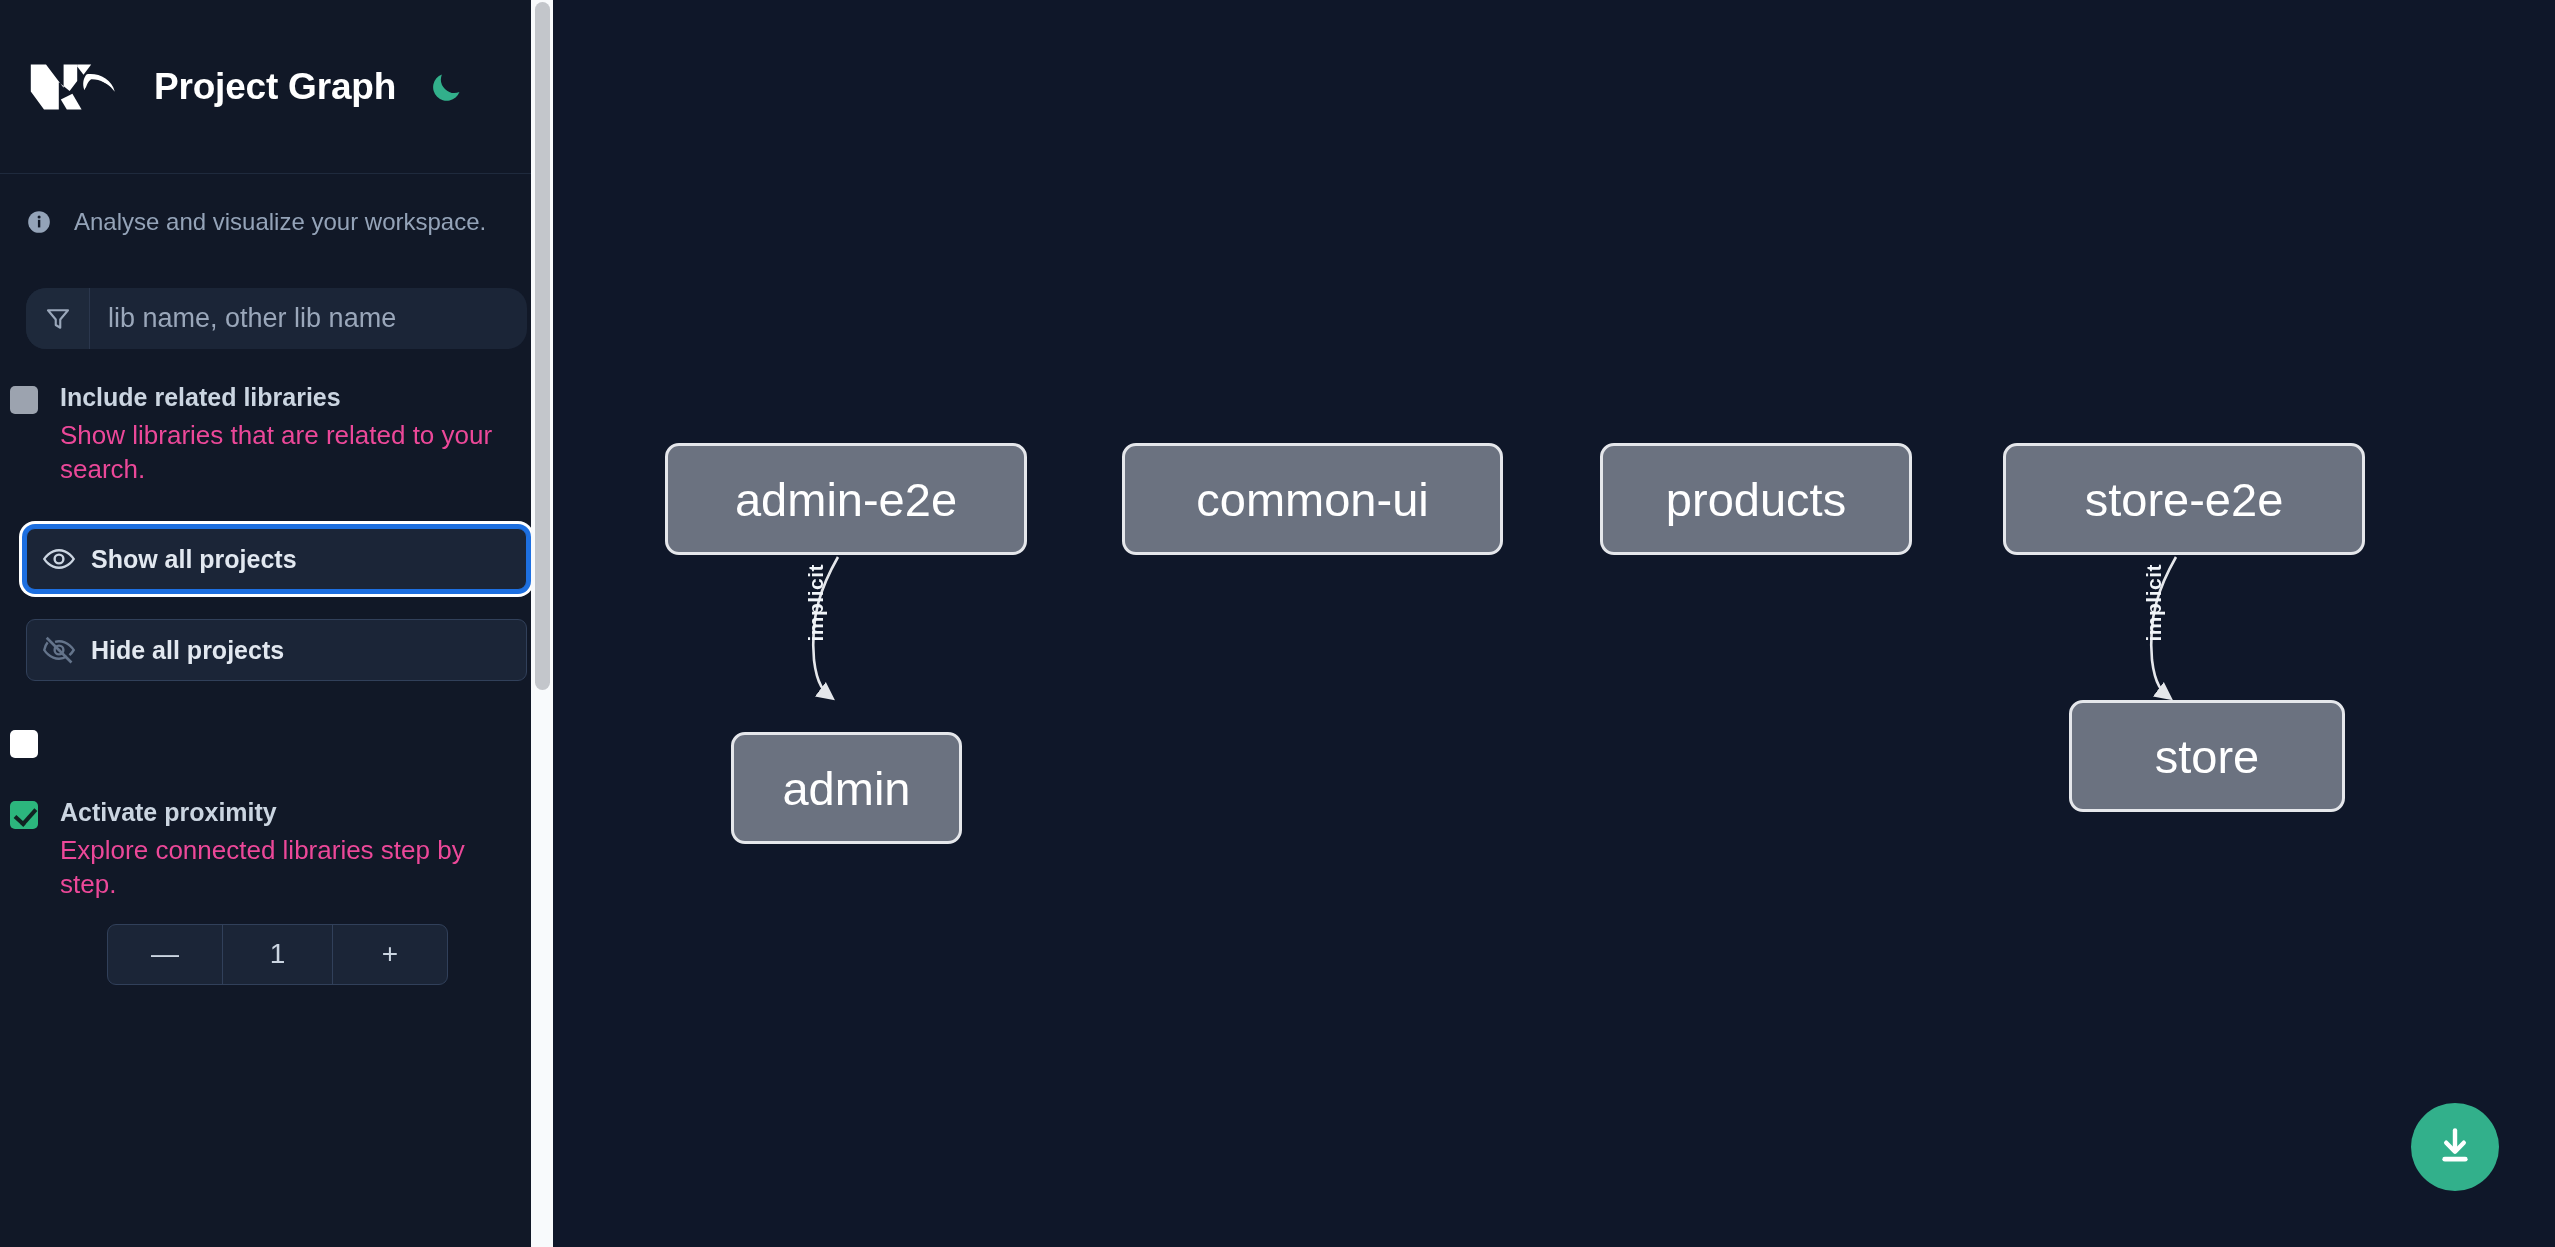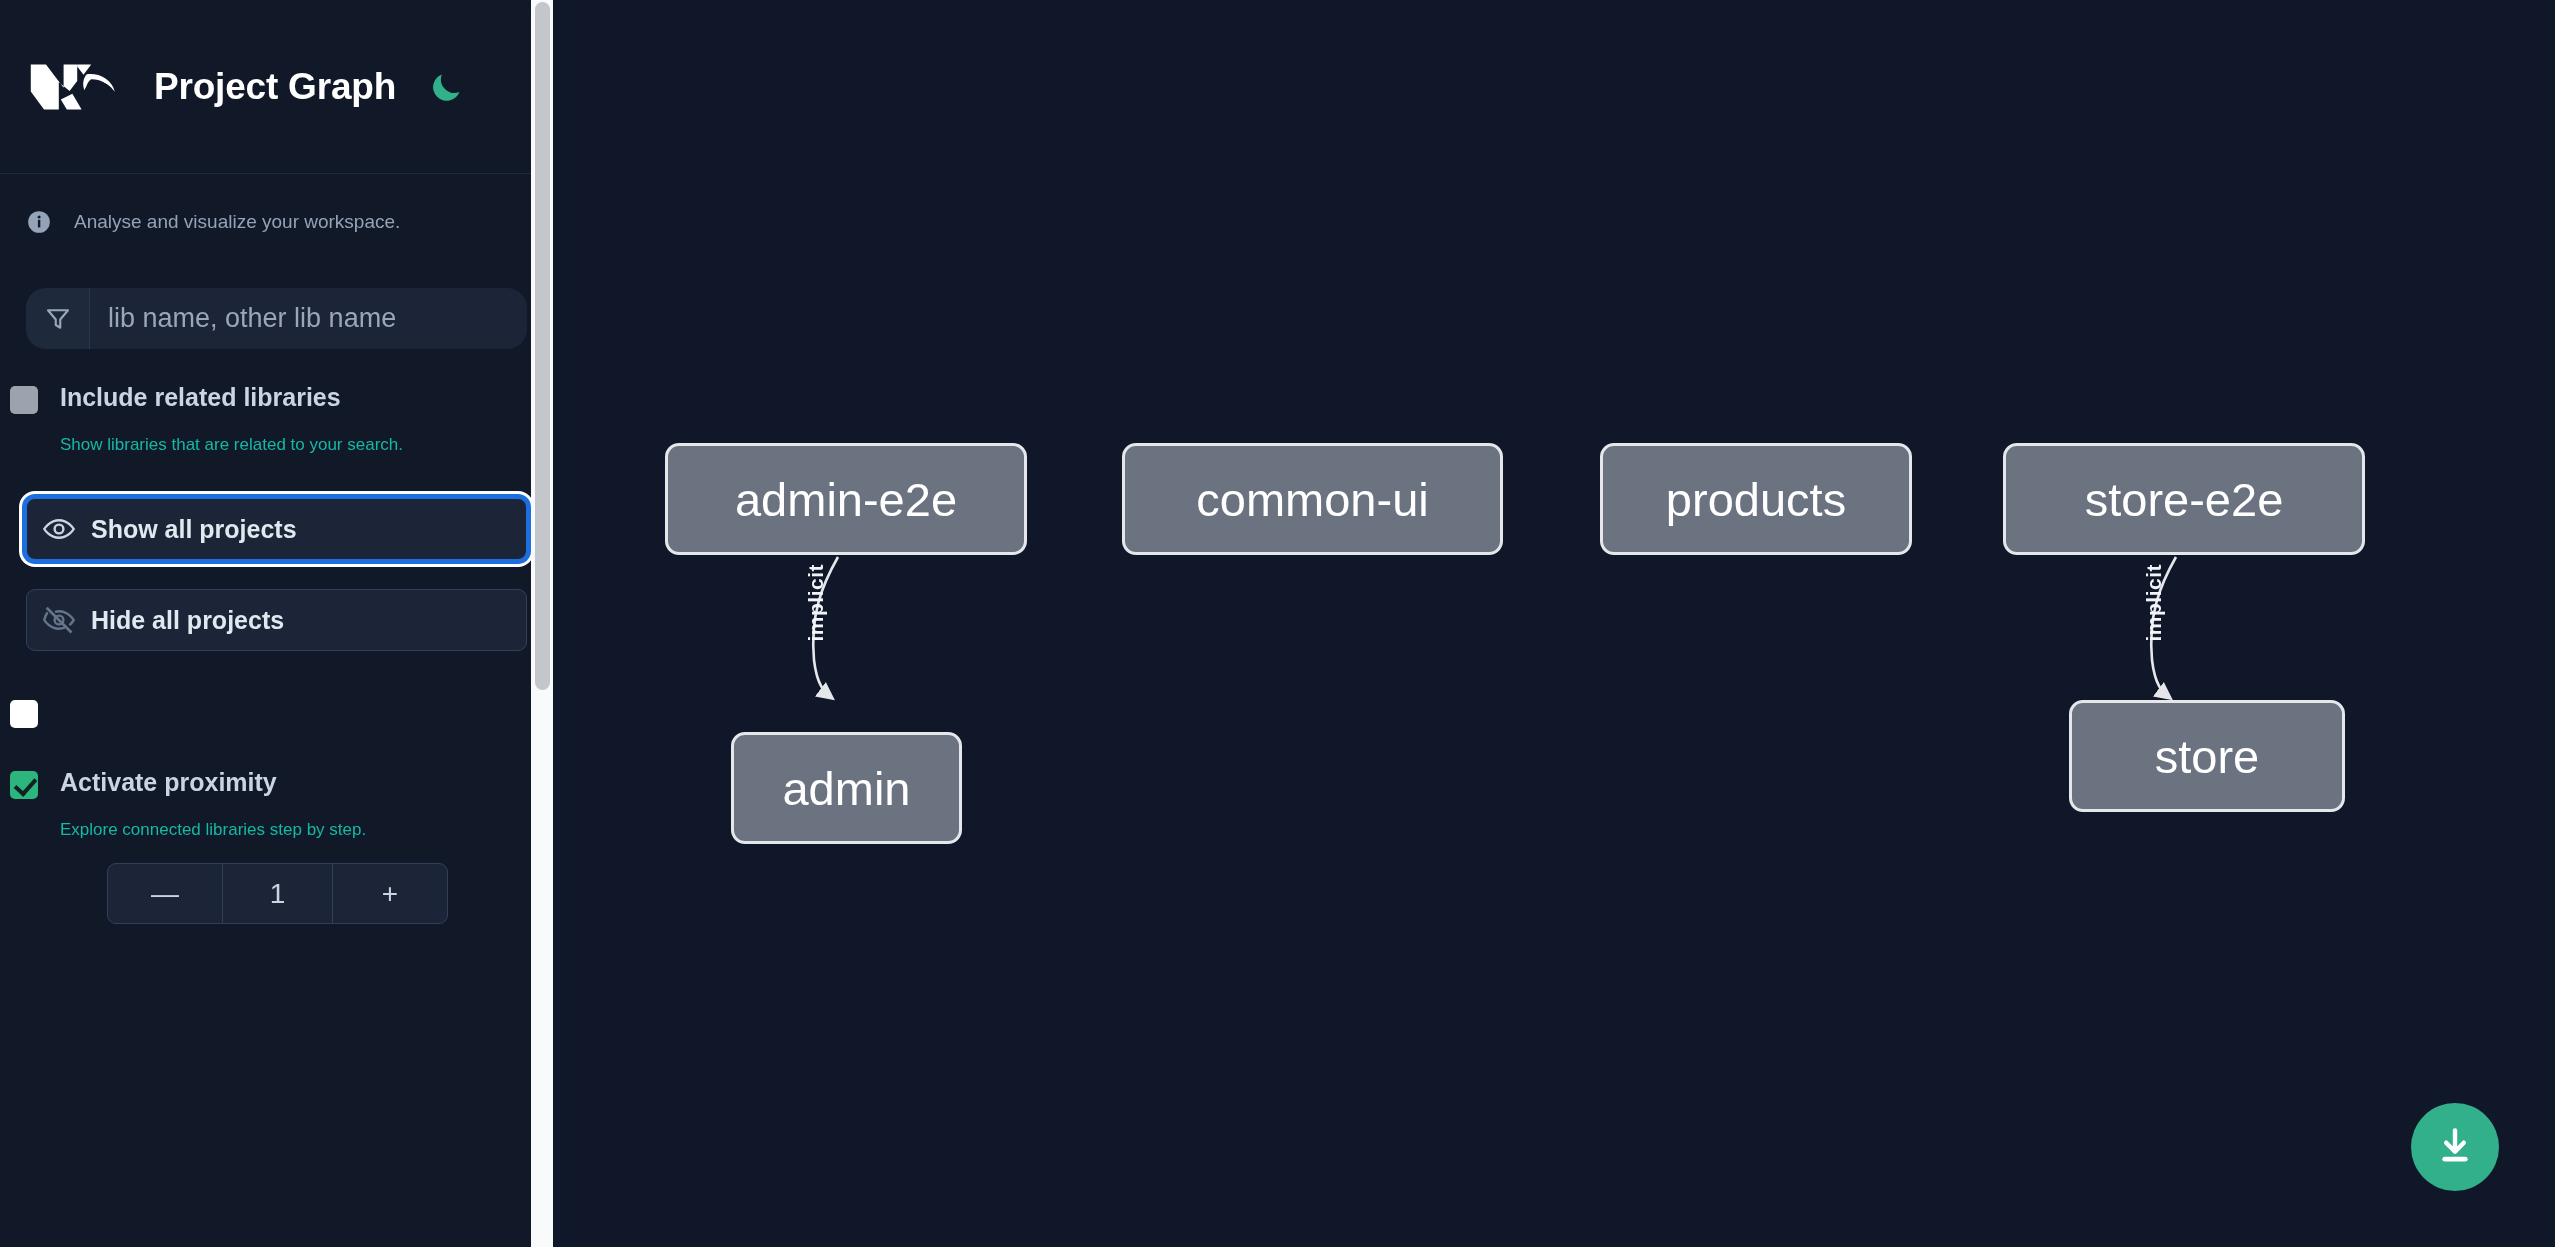--- a/index.html
+++ b/index.html
@@ -41,21 +41,21 @@
 
   #tagline {
     display: flex; align-items: center;
     padding: 0 26px;
     height: 96px;
   }
   #tagline .info-ic { width: 26px; height: 26px; flex: 0 0 auto; }
   #tagline .txt {
     margin-left: 22px;
     color: #94a3b8;
-    font-size: 19px;
+    font-size: 24px;
     text-align: center;
   }
 
   
   #filter-row { padding: 0 26px; margin-top: 18px; }
   #filter-box {
     display: flex; align-items: stretch;
     height: 61px;
     background: #1b2537;
     border-radius: 20px;
@@ -96,24 +96,24 @@
     border: solid #122; border-width: 0 4px 4px 0;
     transform: rotate(42deg);
   }
   .check-body { margin-left: 22px; max-width: 440px; }
   .check-title {
     color: #cbd5e1;
     font-size: 25px; font-weight: 700;
     line-height: 1.15;
   }
   .check-desc {
-    color: #14b8a6;
-    font-size: 17px;
+    color: #ec4899;
+    font-size: 26px;
     line-height: 1.32;
-    margin-top: 22px;
+    margin-top: 6px;
   }
 
   
   .act-btn {
     position: relative;
     margin: 0 26px;
     height: 62px;
     display: flex; align-items: center;
     border-radius: 9px;
     background: #1b2537;

